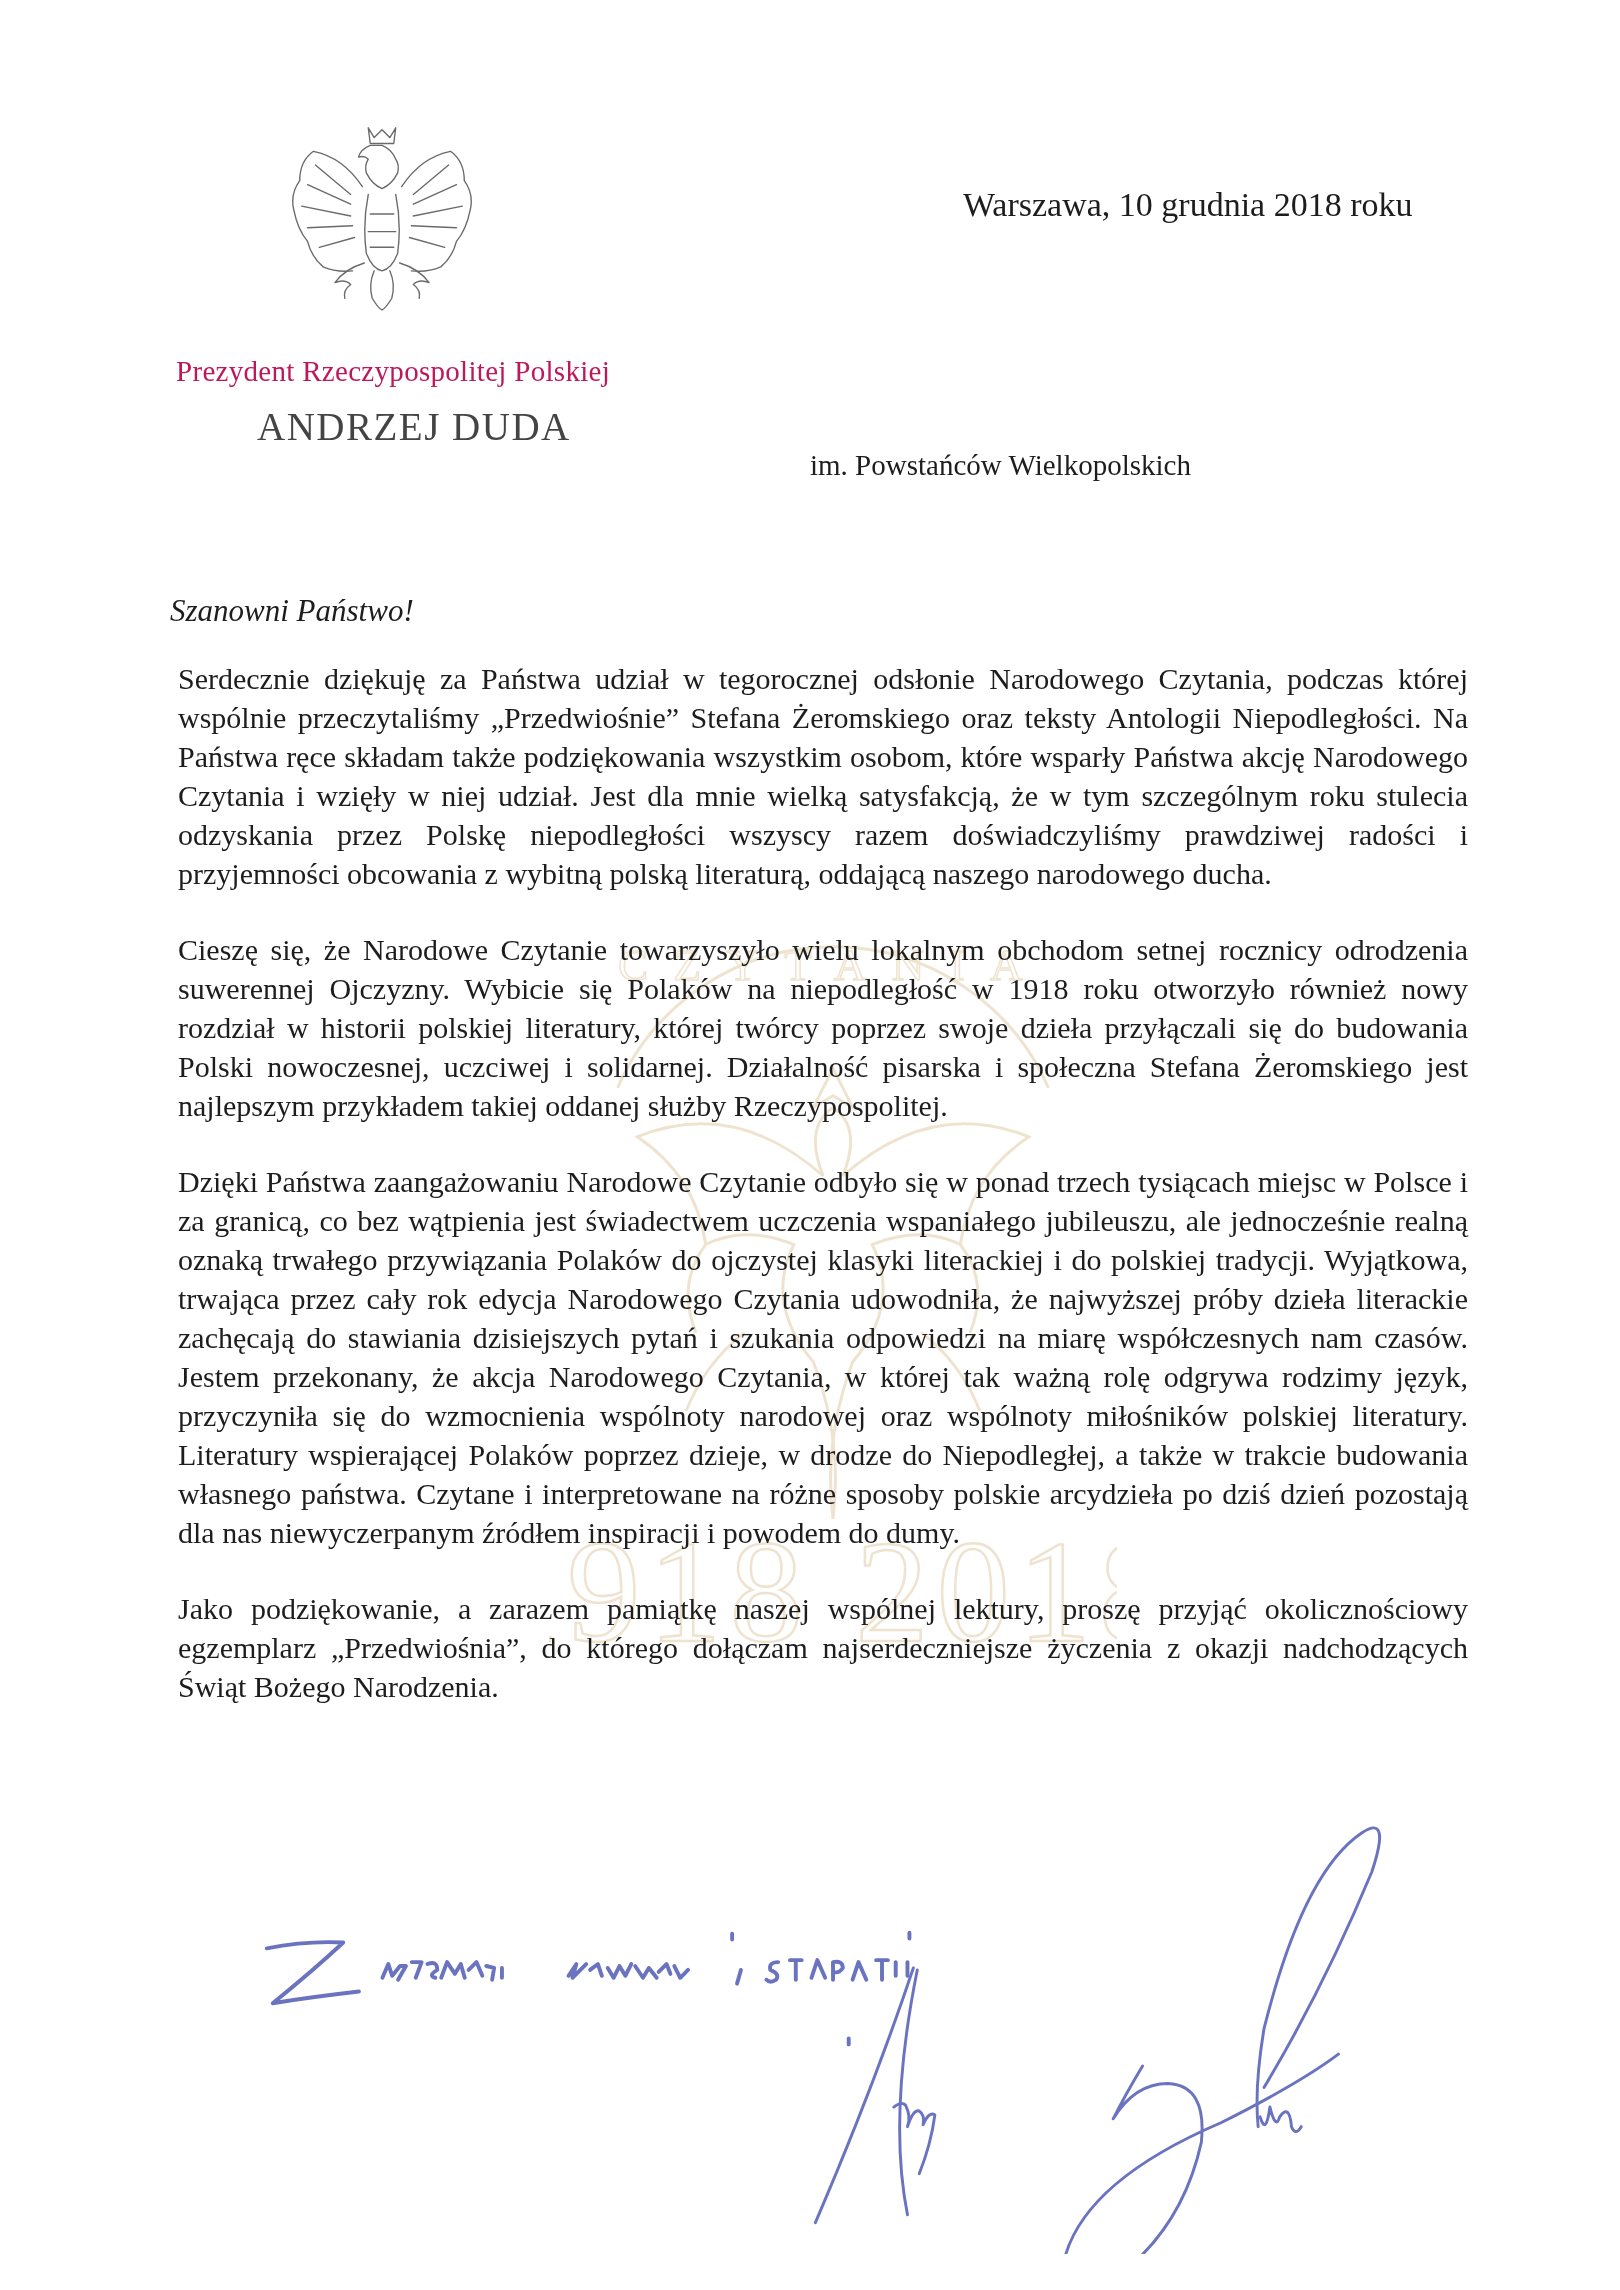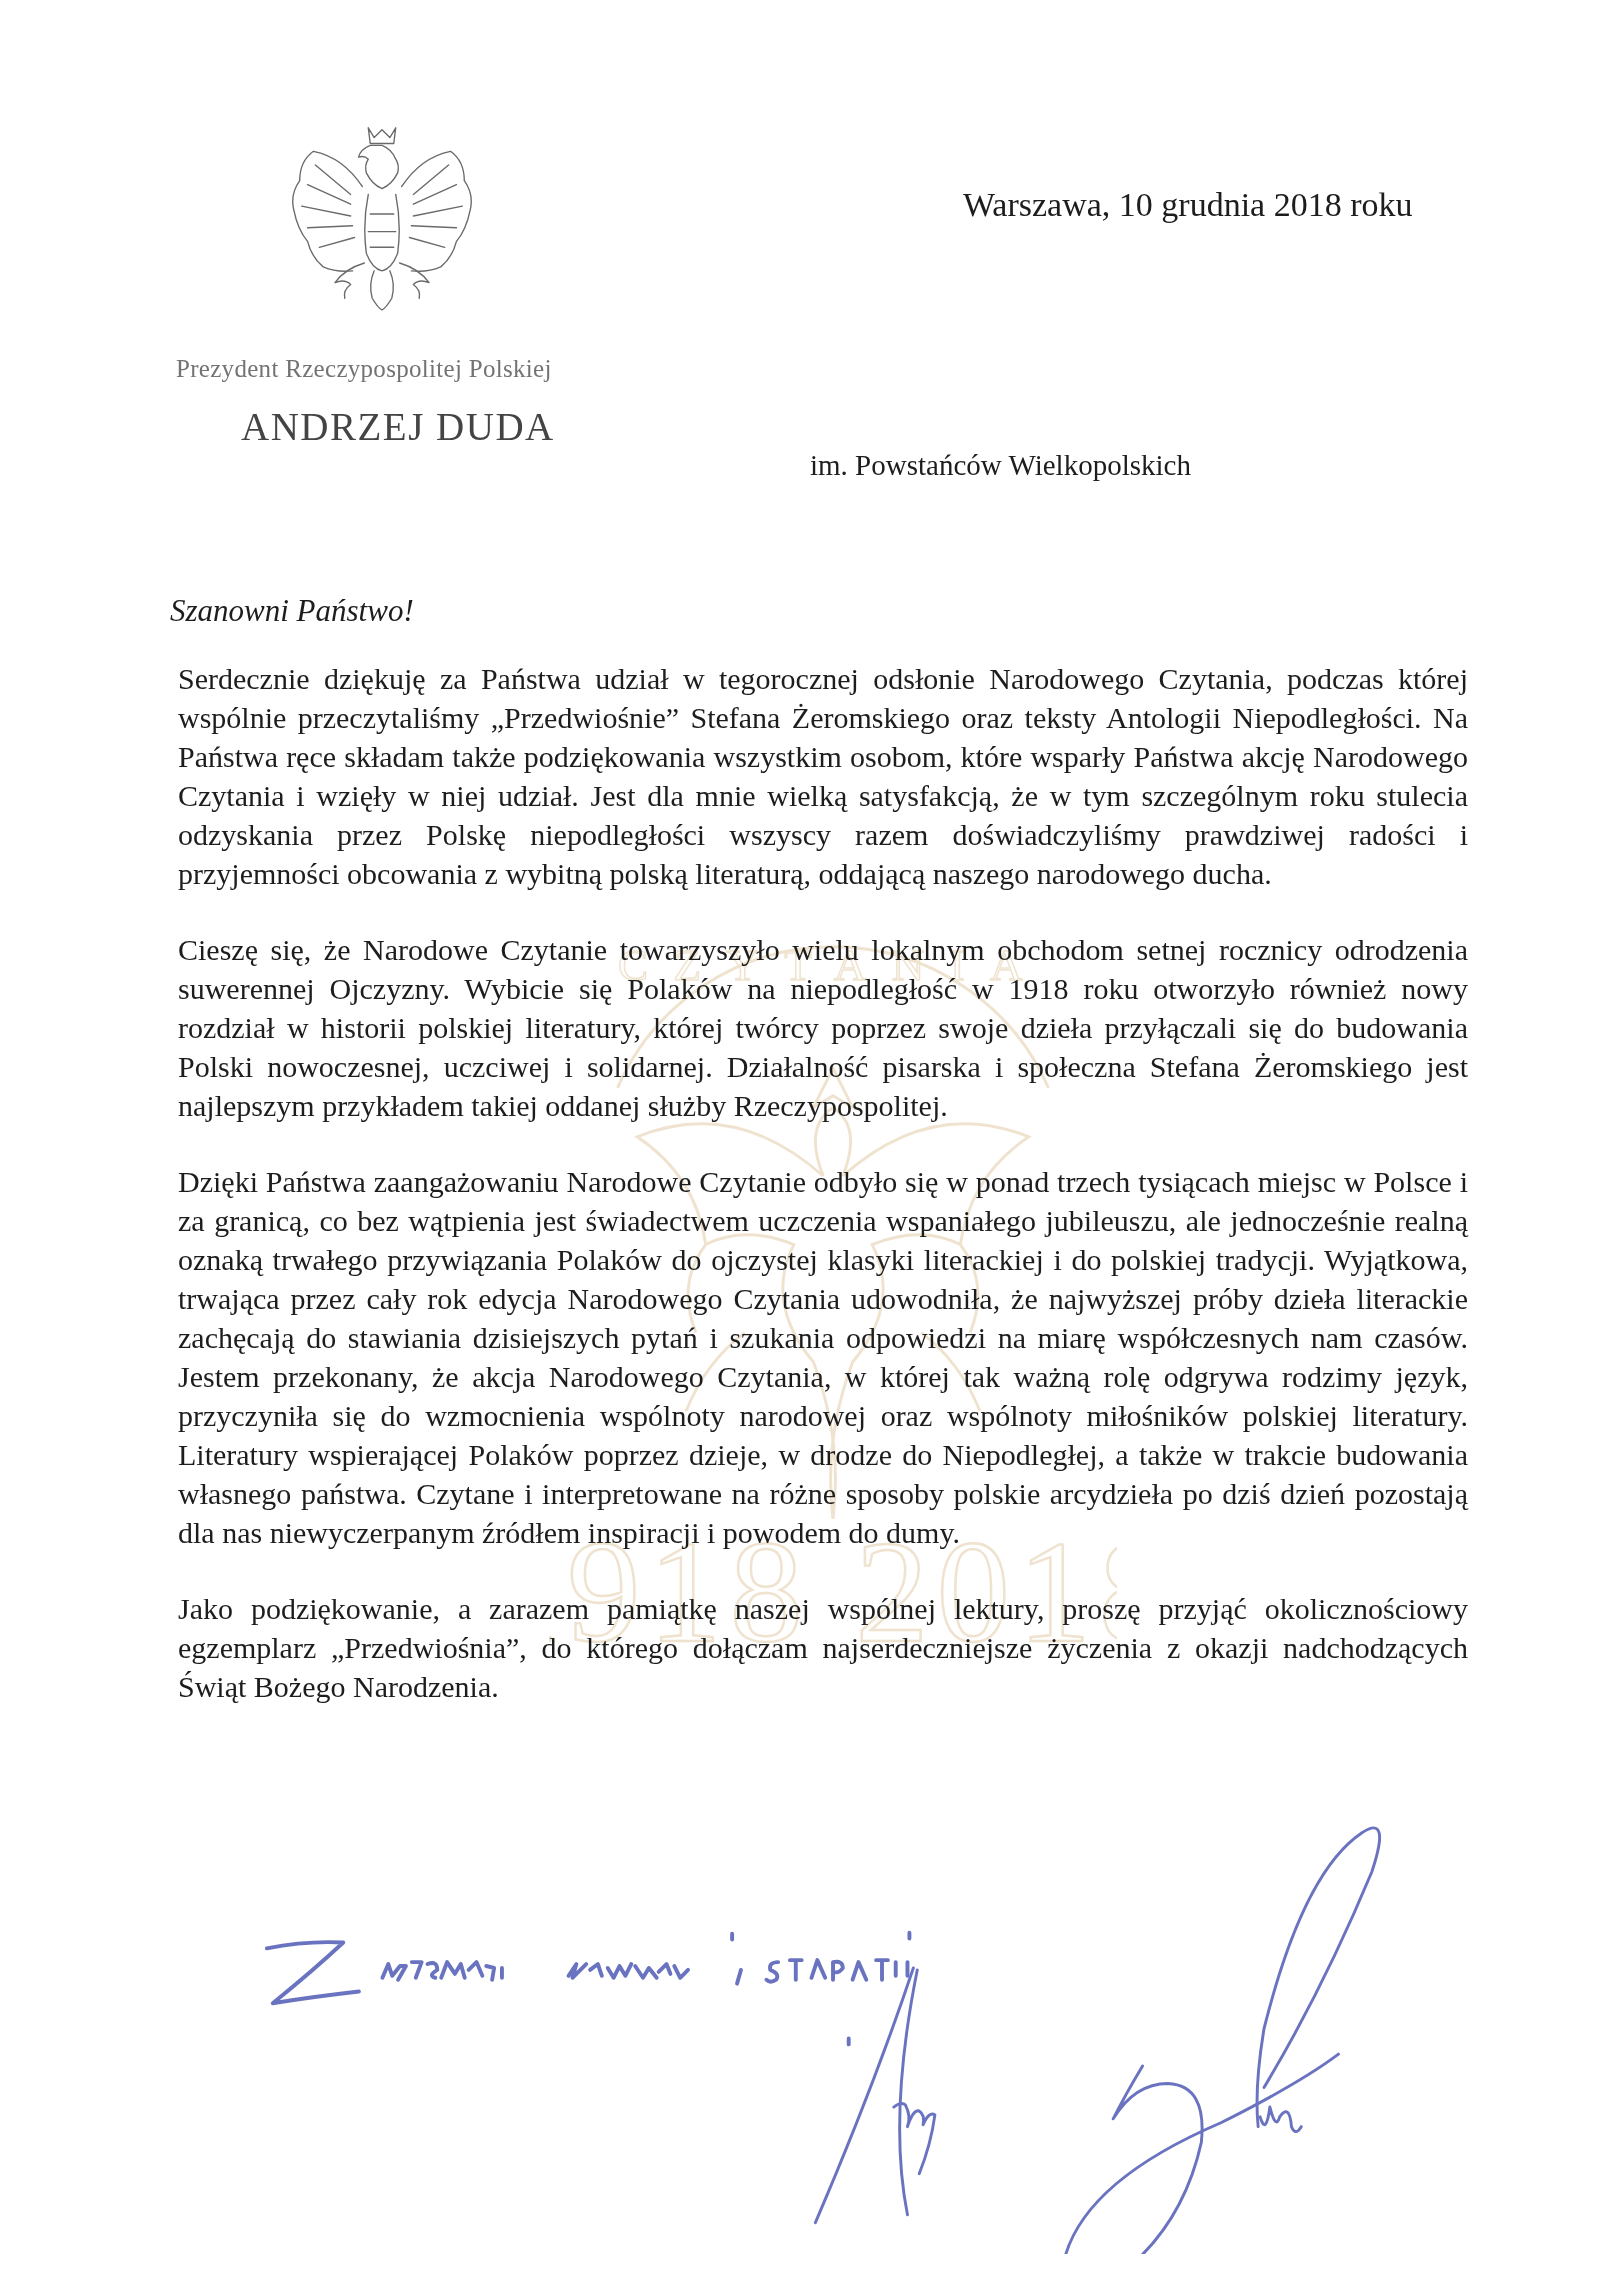--- a/index.html
+++ b/index.html
@@ -1,22 +1,22 @@
 <!DOCTYPE html>
 <html><head>
 <meta charset="utf-8">
 <style>
   html, body { margin: 0; padding: 0; background: #ffffff; }
   body { width: 1620px; height: 2291px; position: relative; overflow: hidden;
          font-family: "Liberation Serif", "DejaVu Serif", serif; color: #1d1d1d; }
   .page { position: absolute; left: 0; top: 0; width: 1620px; height: 2291px; background: #ffffff; }
 
   .emblem { position: absolute; left: 286px; top: 116px; width: 192px; height: 196px; }
-  .sender-title { position: absolute; left: 176px; top: 355px; font-size: 25px; color: #737373; letter-spacing: 0.3px; white-space: nowrap; }
-  .sender-name { position: absolute; left: 241px; top: 404px; font-size: 39px; color: #444; letter-spacing: 1.5px; white-space: nowrap; text-align: center; }
+  .sender-title { position: absolute; left: 176px; top: 355px; font-size: 29px; color: #be185d; letter-spacing: 0.3px; white-space: nowrap; }
+  .sender-name { position: absolute; left: 257px; top: 404px; font-size: 39px; color: #444; letter-spacing: 1.5px; white-space: nowrap; text-align: center; }
 
   .date-line { position: absolute; left: 963px; top: 186px; font-size: 34px; white-space: nowrap; }
 
   .recipient { position: absolute; left: 810px; top: 446px; font-size: 29px; line-height: 39px; white-space: nowrap; }
   .recipient div { white-space: nowrap; }
 
   .salutation { position: absolute; left: 170px; top: 593px; font-size: 31px; font-style: italic; white-space: nowrap; }
 
   .body-text { position: absolute; left: 178px; top: 659px; width: 1290px; font-size: 30px; line-height: 39px; }
   .body-text p { margin: 0 0 37px 0; text-align: justify; text-align-last: left; }

